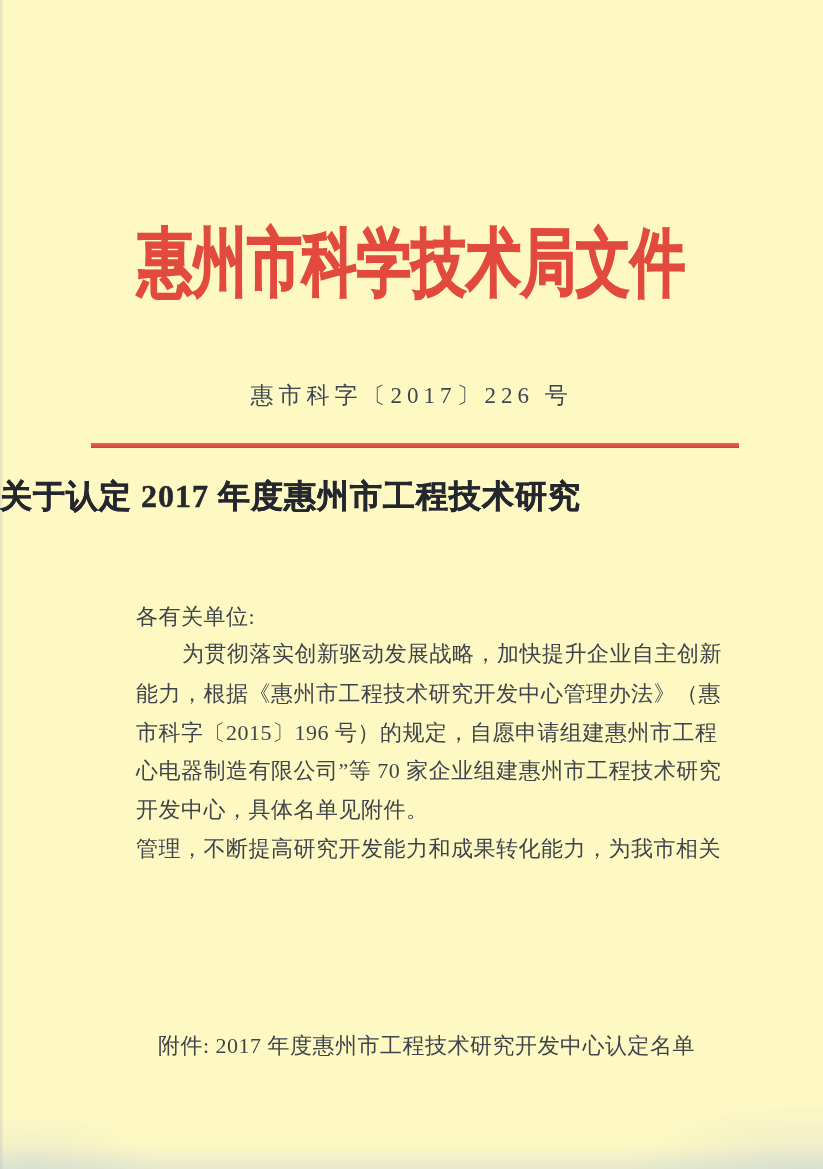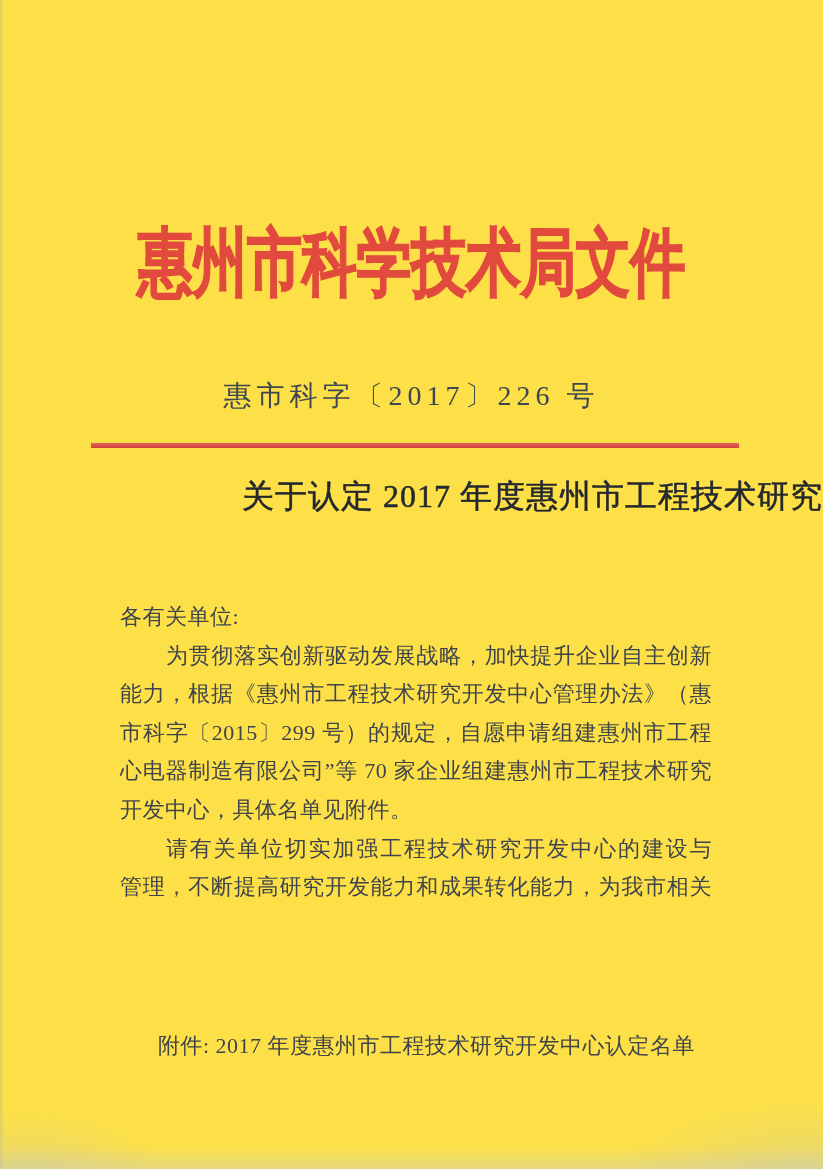--- a/index.html
+++ b/index.html
@@ -1,19 +1,19 @@
 <!DOCTYPE html>
 <html><head>
 <meta charset="utf-8">
 <style>
   html,body{margin:0;padding:0;background:#ffffff;}
   .page{
     position:relative;
     width:823px;height:1169px;
-    background:#fde047;
+    background:#fef9c3;
     overflow:hidden;
     font-family:"Liberation Serif","DejaVu Serif",serif;
   }
   
   .edge-left{
     position:absolute;left:0;top:0;width:4px;height:100%;
     background:linear-gradient(to right,rgba(150,160,175,0.28),rgba(150,160,175,0));
   }
   .edge-bottom{
     position:absolute;left:0;bottom:0;width:100%;height:24px;
@@ -35,51 +35,52 @@
     color:#e24a3e;
     -webkit-text-stroke:1.5px #e24a3e;
     transform:scaleX(0.74);
     transform-origin:50% 50%;
     letter-spacing:0px;
   }
   
   .doc-number{
     position:absolute;top:381px;left:0;width:100%;
     text-align:center;
-    font-size:28px;line-height:30px;
+    font-size:23px;line-height:30px;
     letter-spacing:5px;
     color:#3e4651;
   }
   
   .red-rule{
     position:absolute;top:443px;left:91px;width:648px;height:5px;
     background:linear-gradient(to bottom,#e8625a,#cc433c);
   }
   
   .notice-title{
     position:absolute;top:474px;left:0;width:100%;
-    text-align:right;
-    font-size:32px;line-height:44px;font-weight:normal;
+    text-align:left;
+    font-size:32px;line-height:44px;font-weight:bold;
     color:#24272e;
     -webkit-text-stroke:0.5px #24272e;
     letter-spacing:1px;
   }
   
   .bodytext{
     position:absolute;top:598px;left:120px;width:592px;
     font-size:22px;color:#3f444c;
     letter-spacing:0.5px;
   }
   .bl{
     height:38.6px;line-height:38.6px;
     white-space:nowrap;
+    margin-left:16px;
   }
   .j{text-align:justify;text-align-last:justify;}
   .l{text-align:left;text-align-last:left;}
-  .ind{padding-left:46px;}
+  .ind{padding-left:46px;font-family:Liberation Mono, monospace;}
   .attachment-line{
     position:absolute;top:1027px;left:158px;
     font-size:22px;line-height:38.6px;color:#3f444c;
     letter-spacing:0.5px;white-space:nowrap;
   }
 </style>
 </head>
 <body>
 
 <div class="page">
@@ -93,24 +94,23 @@
   <div class="red-rule"></div>
 
   <div class="notice-title">
     <div>关于认定 2017 年度惠州市工程技术研究</div>
   </div>
 
   <div class="bodytext">
     <div class="bl l">各有关单位:</div>
     <div class="bl j ind">为贯彻落实创新驱动发展战略，加快提升企业自主创新</div>
     <div class="bl j">能力，根据《惠州市工程技术研究开发中心管理办法》（惠</div>
-    <div class="bl j">市科字〔2015〕299 号）的规定，自愿申请组建惠州市工程</div>
+    <div class="bl j">市科字〔2015〕196 号）的规定，自愿申请组建惠州市工程</div>
     <div class="bl j">心电器制造有限公司”等 70 家企业组建惠州市工程技术研究</div>
     <div class="bl l">开发中心，具体名单见附件。</div>
-    <div class="bl j ind">请有关单位切实加强工程技术研究开发中心的建设与</div>
     <div class="bl j">管理，不断提高研究开发能力和成果转化能力，为我市相关</div>
   </div>
 
   <div class="attachment-line">附件: 2017 年度惠州市工程技术研究开发中心认定名单</div>
 
   <div class="smudge-bl"></div>
   <div class="smudge-br"></div>
   <div class="edge-bottom"></div>
 
 </div>

